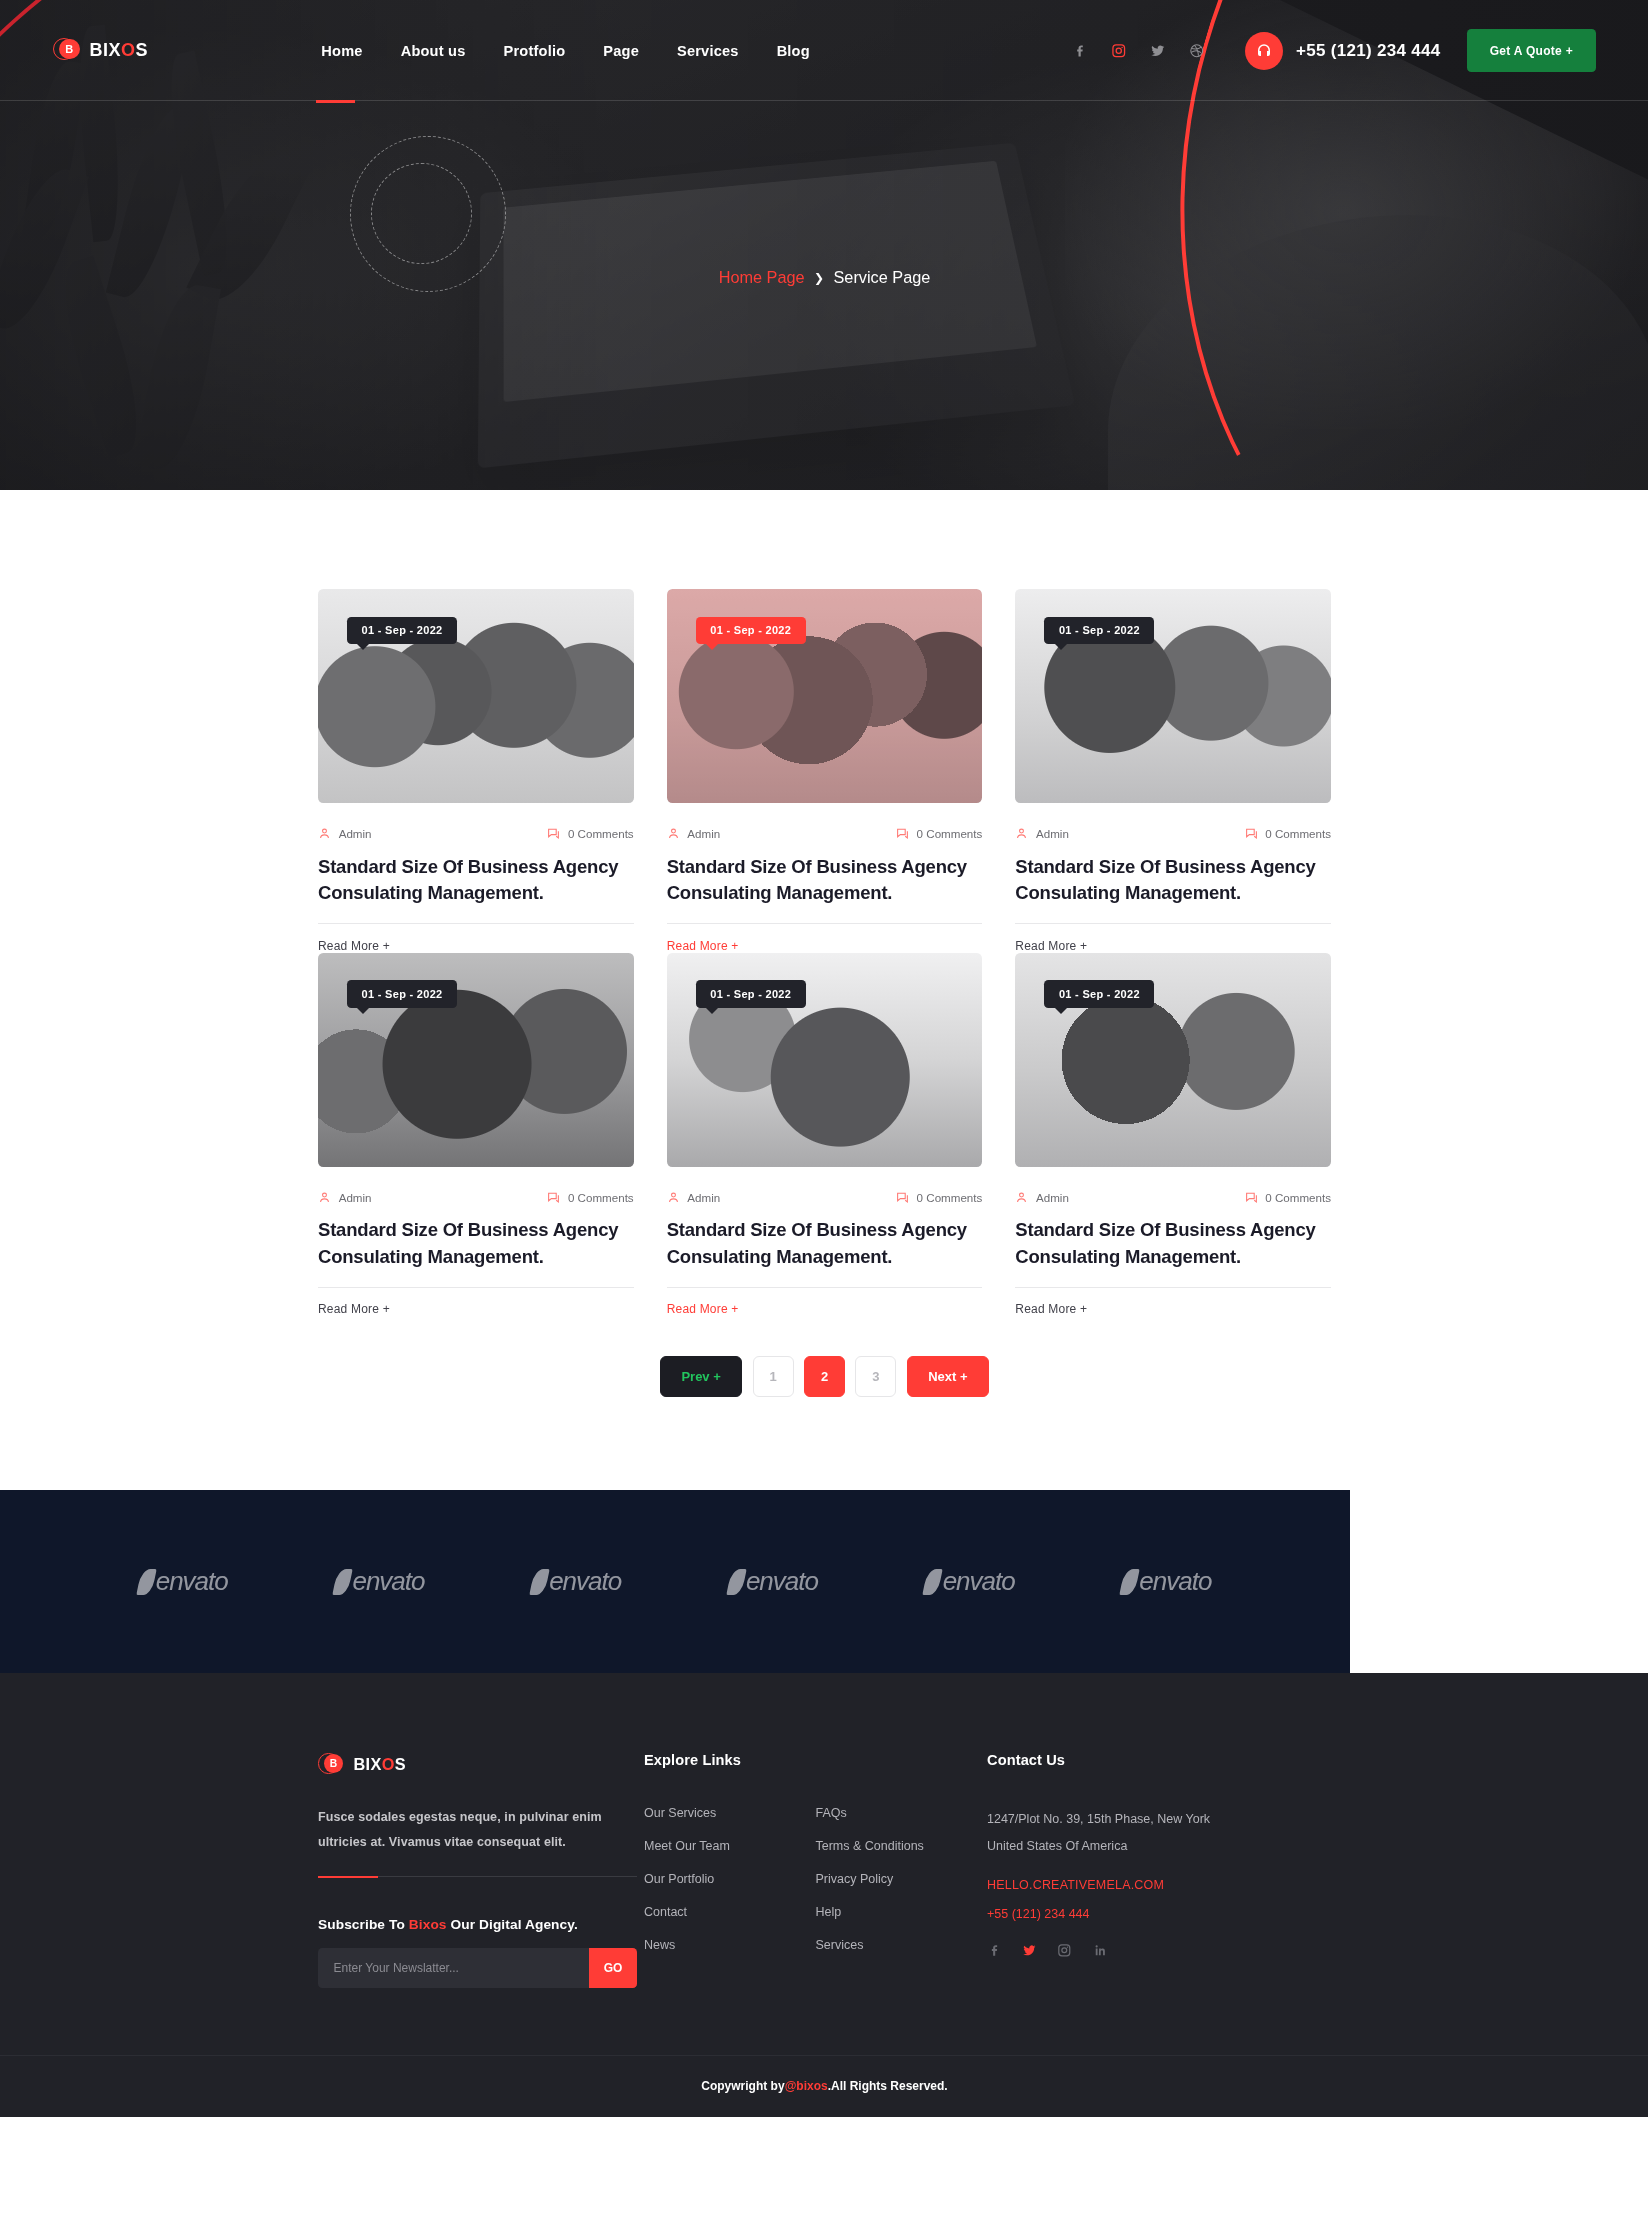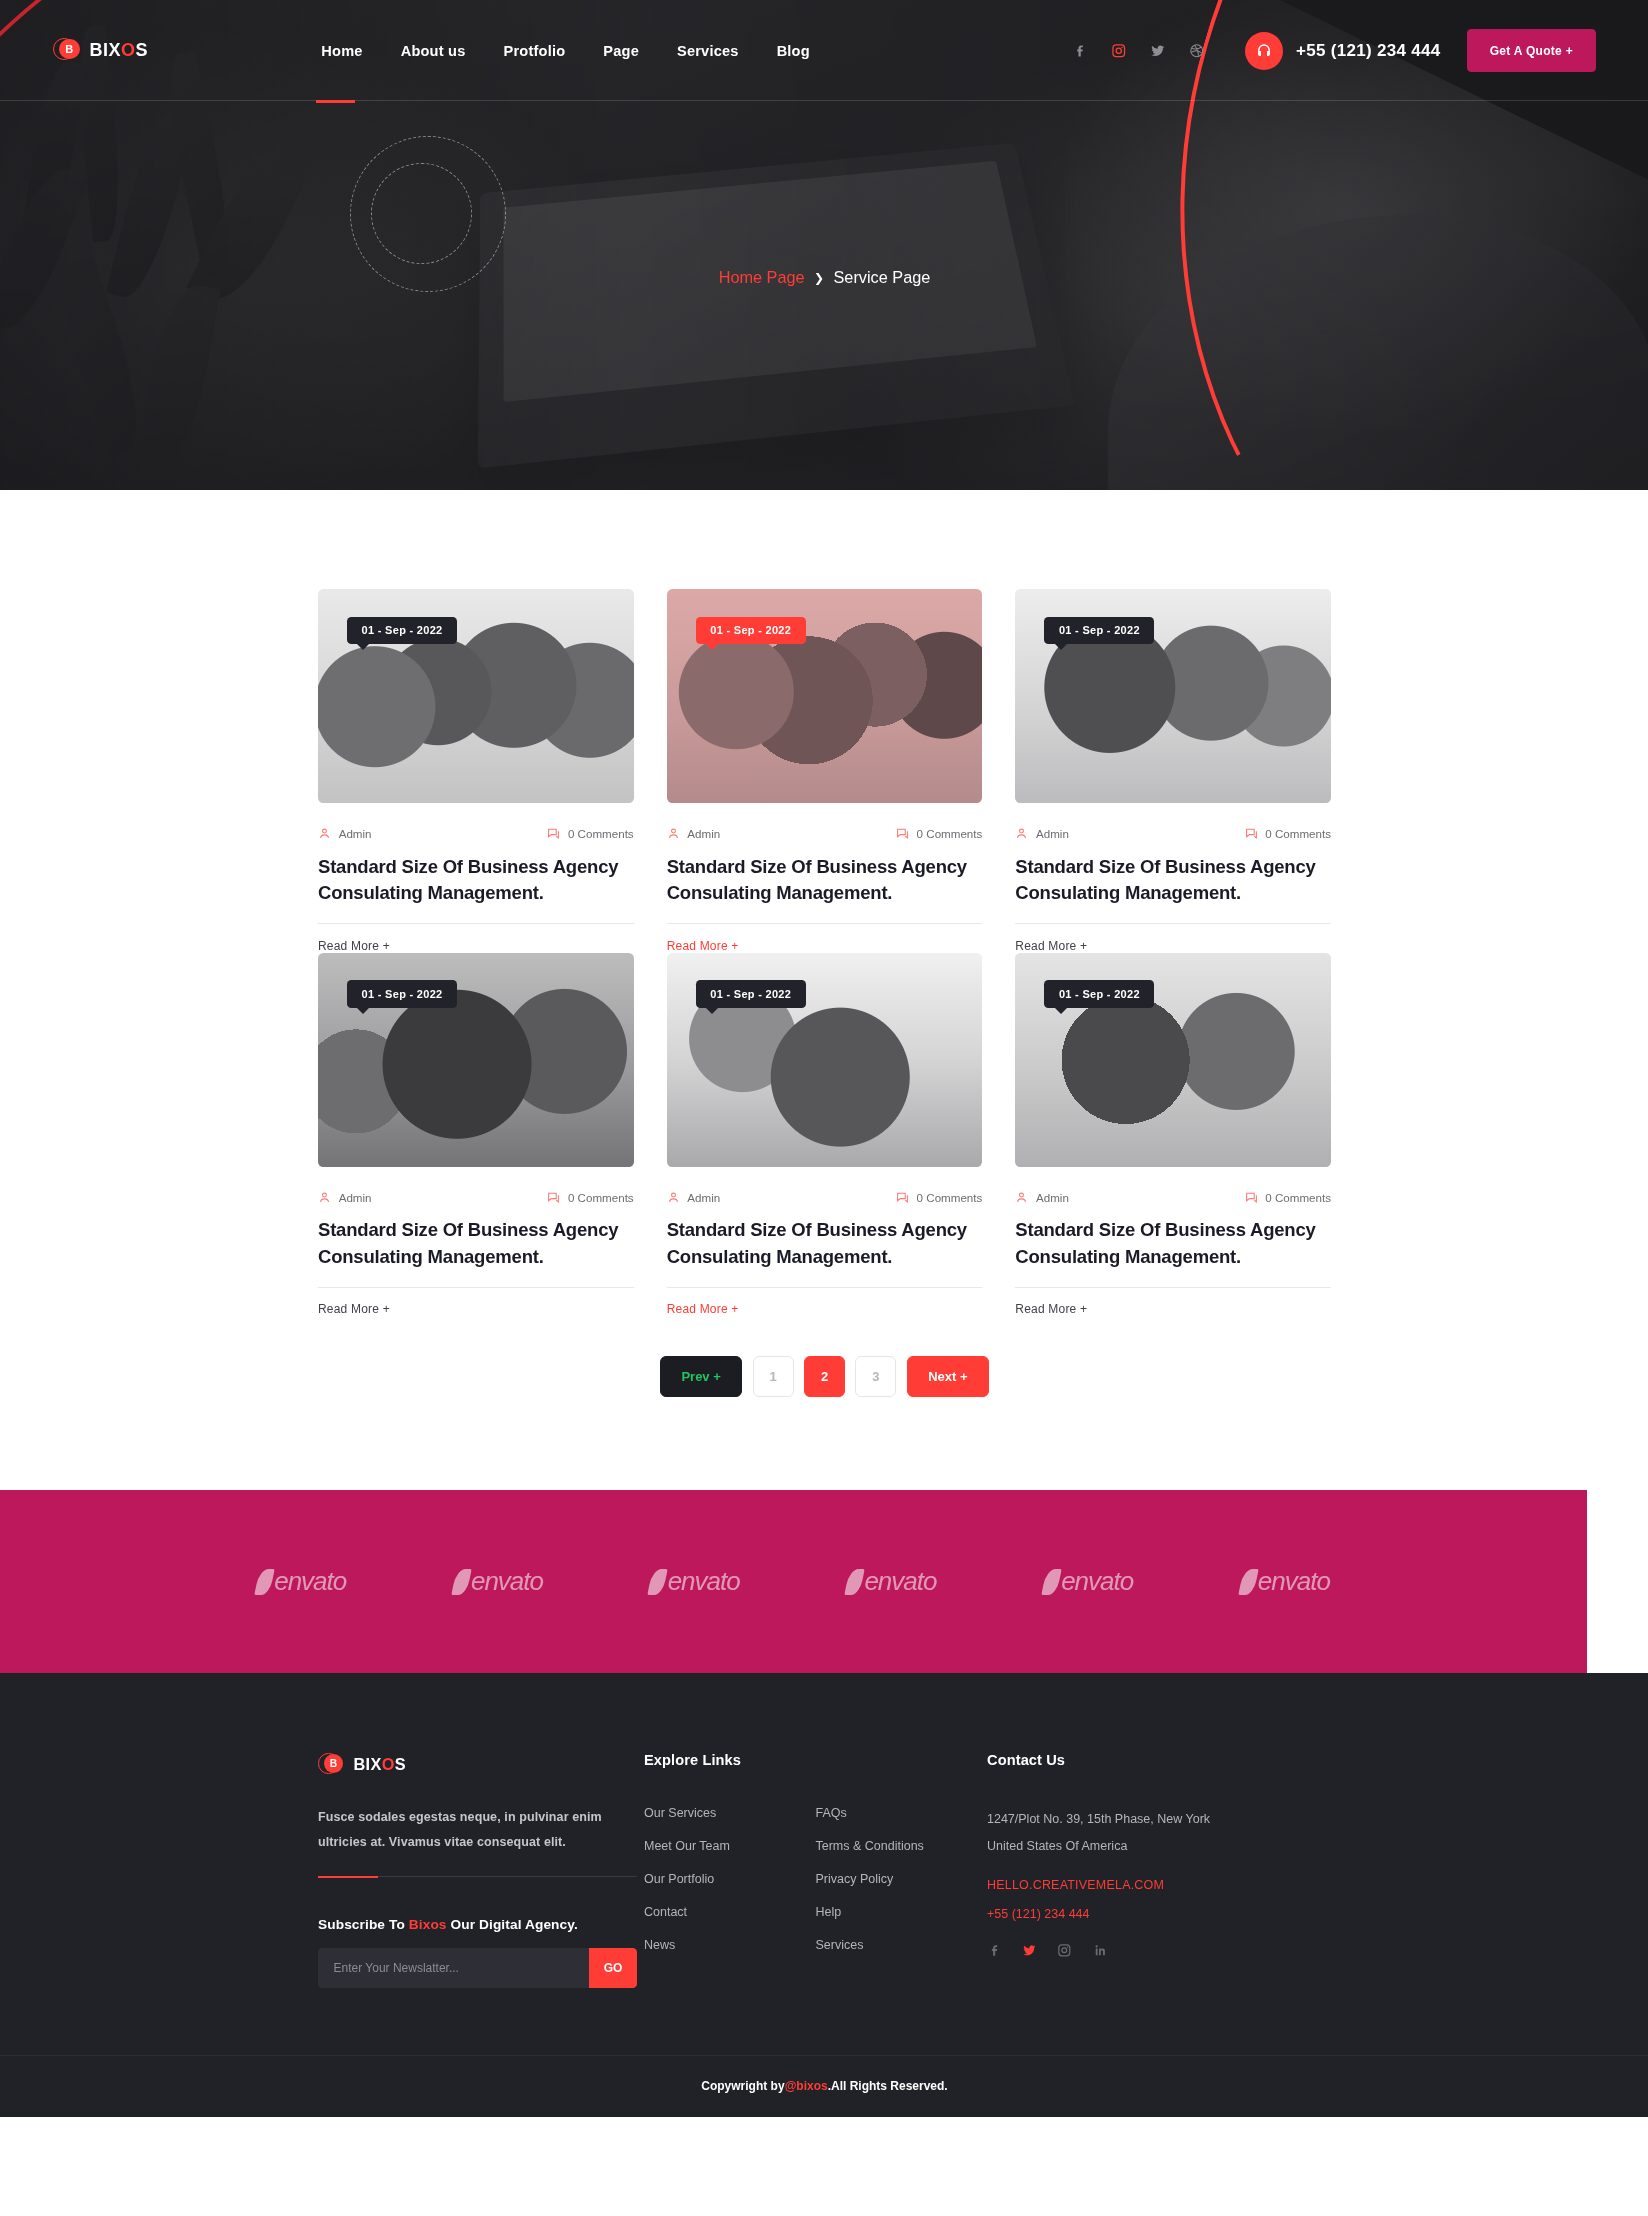--- a/index.html
+++ b/index.html
@@ -148,21 +148,21 @@
 
   .phone-block { display: flex; align-items: center; gap: 13px; margin-right: 26px; }
   .phone-circle {
     width: 38px; height: 38px; border-radius: 50%; background: #ff3c36;
     display: flex; align-items: center; justify-content: center;
   }
   .phone-circle svg { width: 18px; height: 18px; fill: #fff; }
   .phone-num { color: #fff; font-size: 17px; font-weight: 700; letter-spacing: 0.3px; }
 
   .quote-btn {
-    background: #be185d; color: #fff; border: none;
+    background: #15803d; color: #fff; border: none;
     padding: 14.6px 23px; border-radius: 4.3px;
     font-size: 12px; font-weight: 700; letter-spacing: 0.3px;
     cursor: pointer; font-family: inherit;
   }
 
   
   .hero-center {
     position: absolute; left: 0; right: 0; top: 240px;
     text-align: center; z-index: 20;
   }
@@ -272,21 +272,21 @@
     display: flex; align-items: center; justify-content: center;
     font-size: 13px; font-weight: 700; cursor: pointer;
     border: 0.9px solid #e6e6e8; color: #b6b6bb; background: #fff;
   }
   .pg.prev { background: #1c1d23; color: #22c55e; border-color: #1c1d23; padding: 0 20.6px; }
   .pg.next { background: #ff3c36; color: #fff; border-color: #ff3c36; padding: 0 20.6px; }
   .pg.active { background: #ff3c36; color: #fff; border-color: #ff3c36; }
 
   
   .brands {
-    width: 1587px; height: 183px; background: #be185d;
+    width: 1350px; height: 183px; background: #0f172a;
     display: flex; align-items: center; justify-content: center; gap: 0;
   }
   .brands-inner {
     width: 1073px; display: flex; align-items: center; justify-content: space-between;
   }
   .brand {
     display: flex; align-items: center; gap: 2.6px;
     opacity: .55;
   }
   .brand-drop {

